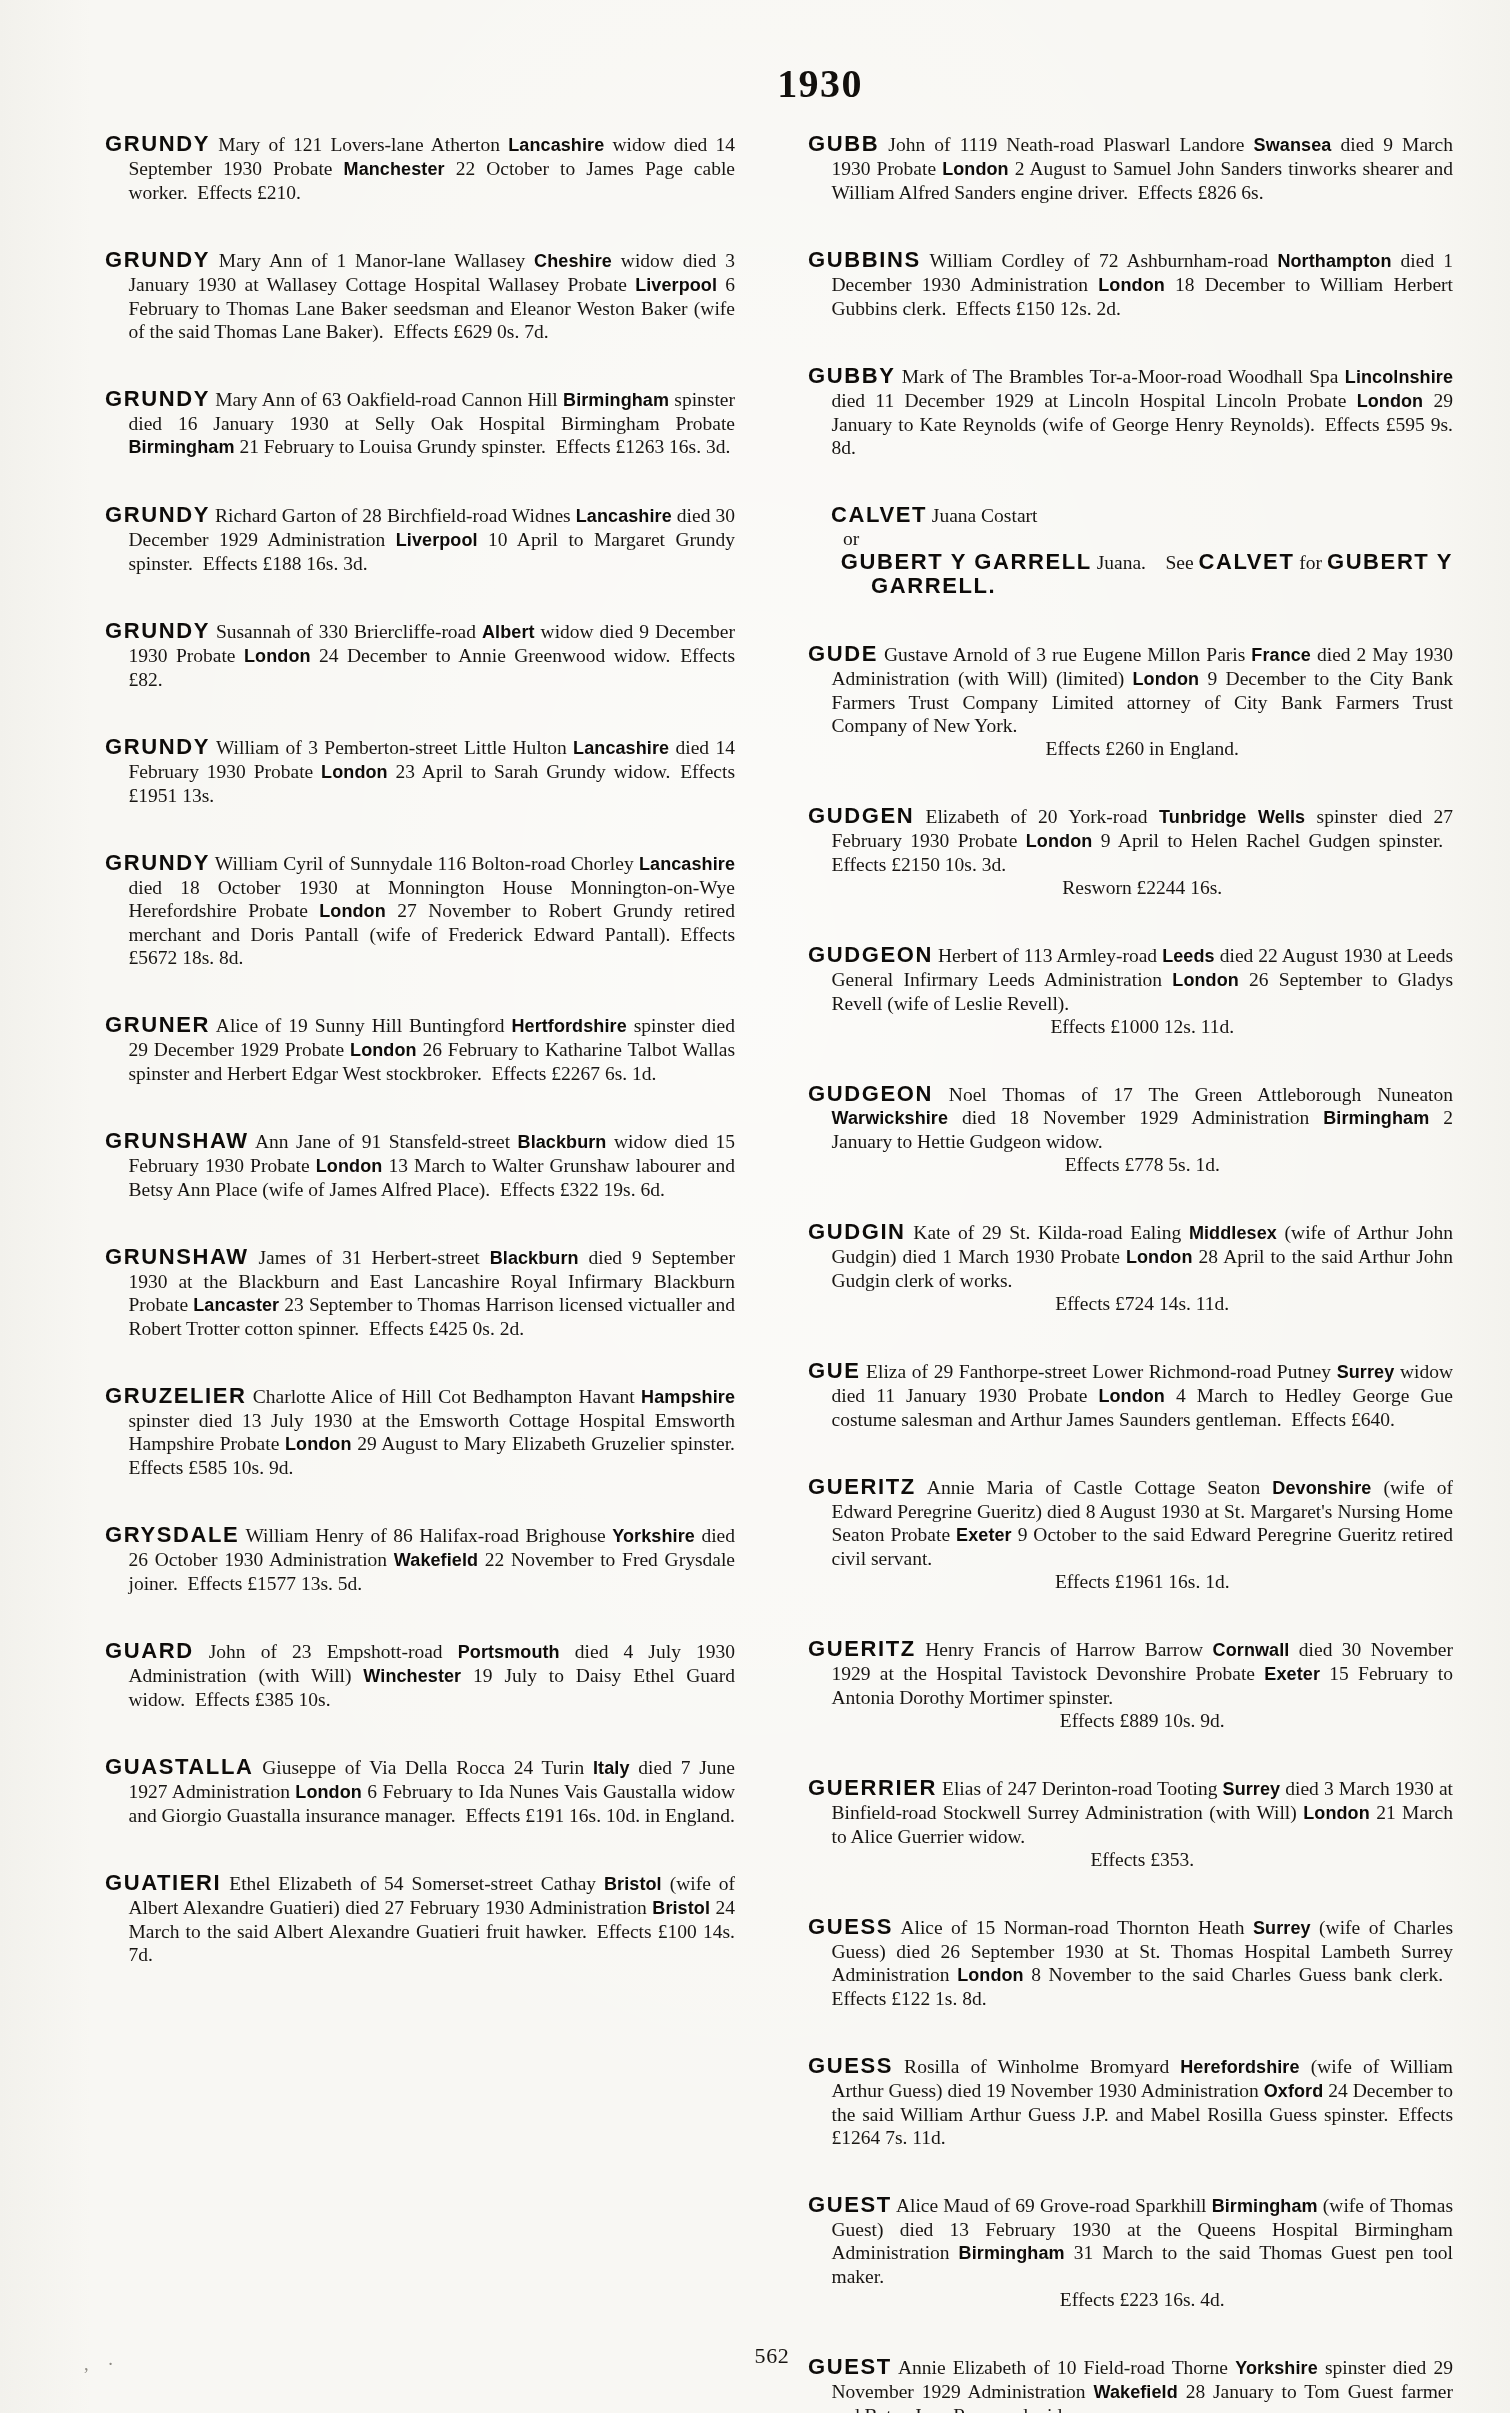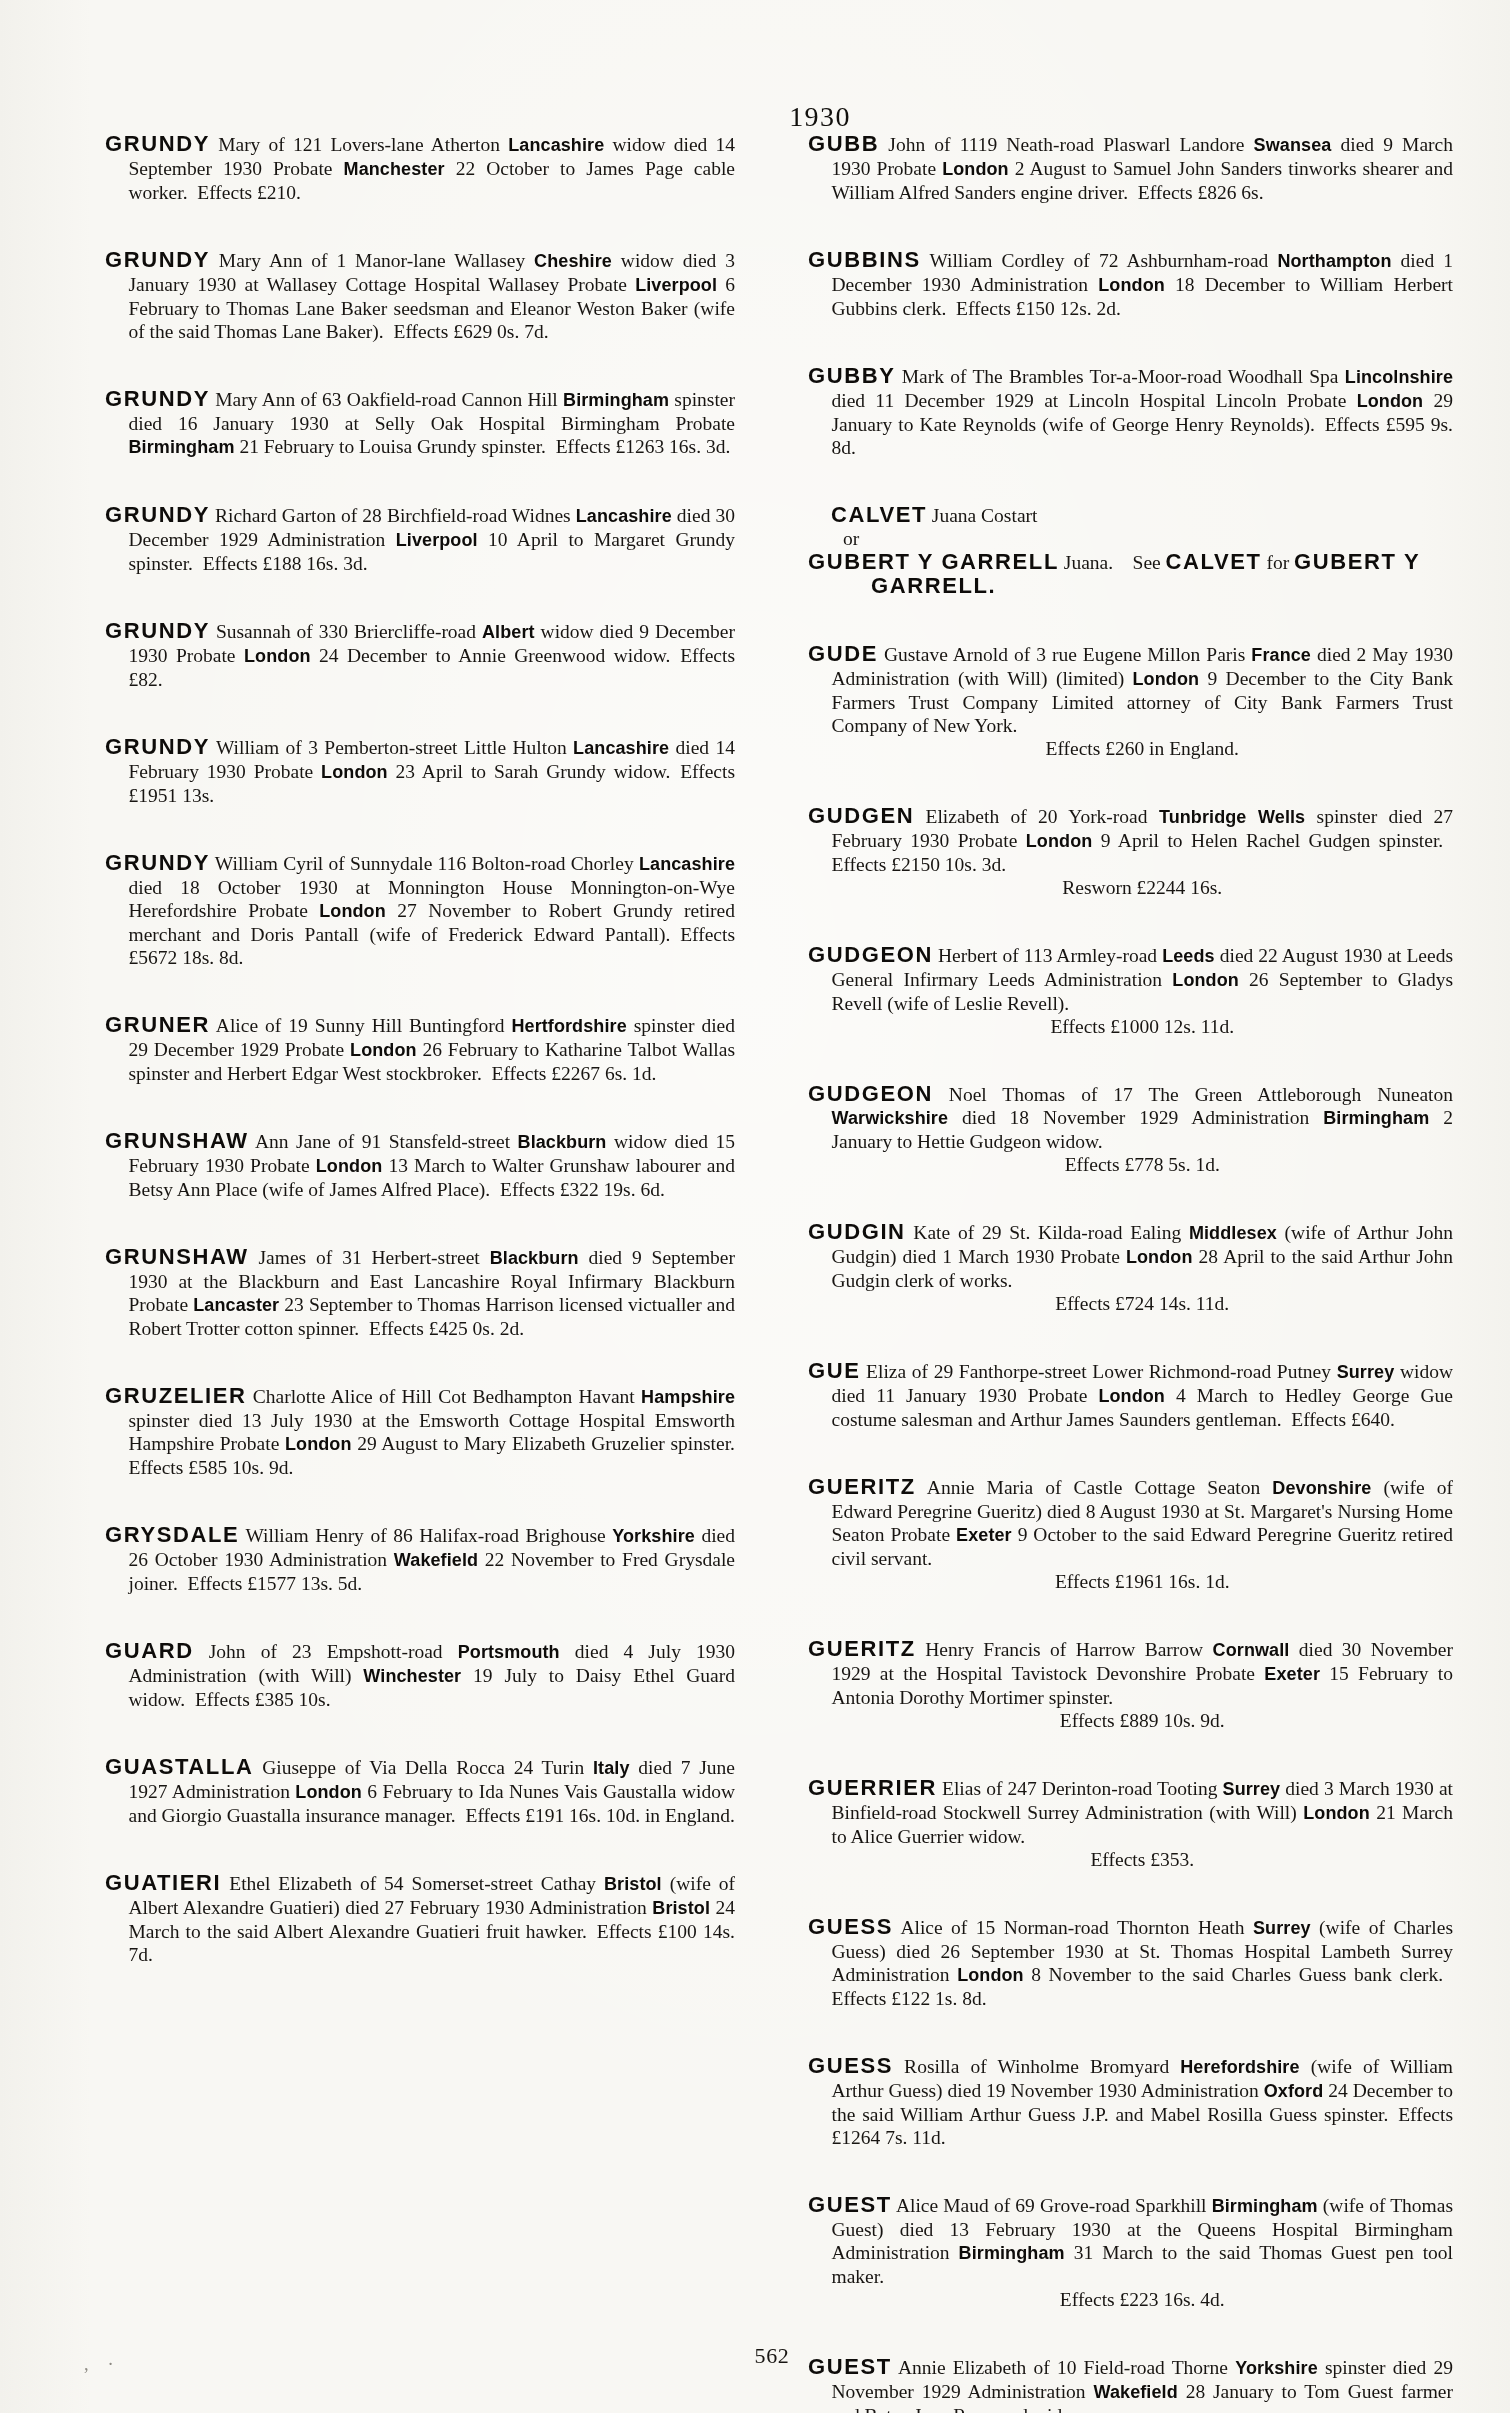--- a/index.html
+++ b/index.html
@@ -17,25 +17,24 @@
     inset: 0;
     background:
       radial-gradient(ellipse at 50% 40%, rgba(255,255,255,0.5) 0%, rgba(0,0,0,0) 60%),
       linear-gradient(90deg, #f2f1ec 0%, #f8f7f3 6%, #f8f7f3 94%, #f3f2ed 100%);
   }
   .year-header {
     position: absolute;
     top: 60px;
     left: 820px;
     transform: translateX(-50%);
-    font-size: 28px;
-    font-weight: 400;
+    font-size: 40px;
+    font-weight: 700;
     letter-spacing: 1.4px;
     color: #12100d;
-    margin-top: 41px;
   }
   .col {
     position: absolute;
     top: 132px;
     font-size: 19.5px;
     line-height: 23px;
   }
   .col-left  { left: 105px;  width: 630px; }
   .col-right { left: 808px; width: 645px; }
   .entry { margin-bottom: 44px; text-align: justify; }
@@ -140,21 +139,21 @@
       </article>
       <article class="entry">
         <div class="first"><b class="head">GUBBINS</b> William Cordley of 72 Ashburnham-road <b class="place">Northampton</b> died 1 December 1930 Administration <b class="place">London</b> 18 December to William Herbert Gubbins clerk. Effects £150 12s. 2d.</div>
       </article>
       <article class="entry">
         <div class="first"><b class="head">GUBBY</b> Mark of The Brambles Tor-a-Moor-road Woodhall Spa <b class="place">Lincolnshire</b> died 11 December 1929 at Lincoln Hospital Lincoln Probate <b class="place">London</b> 29 January to Kate Reynolds (wife of George Henry Reynolds). Effects £595 9s. 8d.</div>
       </article>
       <article class="entry crossref">
         <div class="xline" style="margin-left: 23px;"><b class="head">CALVET</b> Juana Costart</div>
         <div class="xline" style="margin-left: 35px;">or</div>
-        <div class="xline" style="margin-left: 0px;"><b class="head">GUBERT Y GARRELL</b> Juana. See <b class="head">CALVET</b> for <b class="head">GUBERT Y</b></div>
+        <div class="xline" style="margin-left: 0px; text-align: right;"><b class="head">GUBERT Y GARRELL</b> Juana. See <b class="head">CALVET</b> for <b class="head">GUBERT Y</b></div>
         <div class="xline" style="margin-left: 63px;"><b class="head">GARRELL.</b></div>
       </article>
       <article class="entry">
         <div class="first"><b class="head">GUDE</b> Gustave Arnold of 3 rue Eugene Millon Paris <b class="place">France</b> died 2 May 1930 Administration (with Will) (limited) <b class="place">London</b> 9 December to the City Bank Farmers Trust Company Limited attorney of City Bank Farmers Trust Company of New York.</div>
         <div class="cont">Effects £260 in England.</div>
       </article>
       <article class="entry">
         <div class="first"><b class="head">GUDGEN</b> Elizabeth of 20 York-road <b class="place">Tunbridge Wells</b> spinster died 27 February 1930 Probate <b class="place">London</b> 9 April to Helen Rachel Gudgen spinster. Effects £2150 10s. 3d.</div>
         <div class="cont">Resworn £2244 16s.</div>
       </article>

